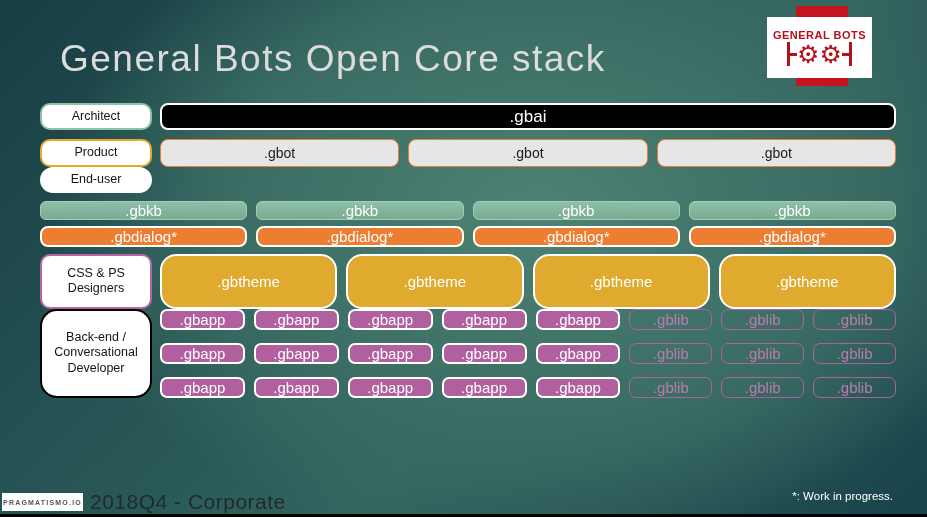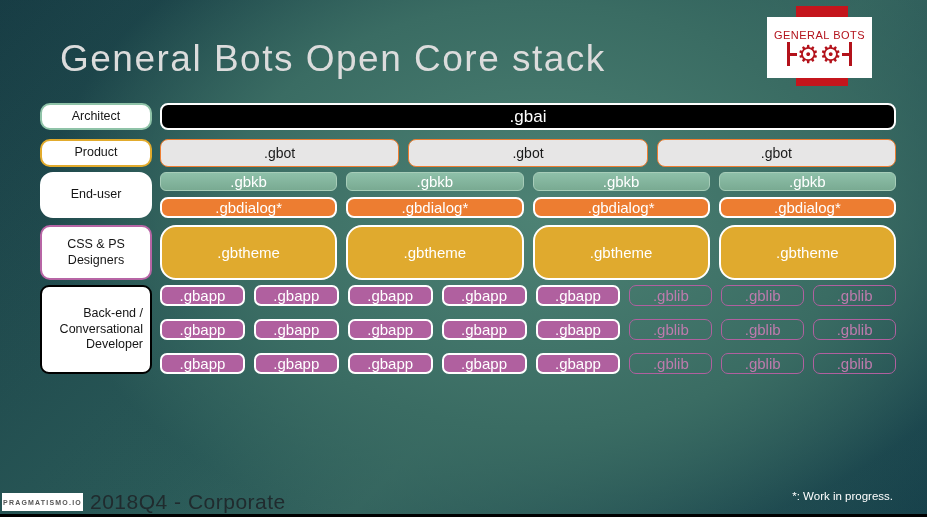--- a/index.html
+++ b/index.html
@@ -17,40 +17,40 @@
     position: absolute; left: 60px; top: 38px;
     font-size: 37px; color: #dcdcdc; letter-spacing: 1.5px; font-weight: 400;
     white-space: nowrap;
   }
   
   .logo-strip { position: absolute; left: 796px; top: 6px; width: 52px; height: 80px; background: #c4151c; }
   .logo-box {
     position: absolute; left: 767px; top: 17px; width: 105px; height: 61px;
     background: #fff; display: flex; flex-direction: column; align-items: center; justify-content: center; gap: 1px;
   }
-  .logo-text { color: #b3121b; font-weight: normal; font-size: 11px; letter-spacing: 0.5px; white-space: nowrap; }
+  .logo-text { color: #b3121b; font-weight: bold; font-size: 11px; letter-spacing: 0.5px; white-space: nowrap; }
   .logo-gears { display: flex; align-items: center; color: #b3121b; }
   .logo-gears .vbar { width: 3px; height: 24px; background: #b3121b; }
   .logo-gears .hbar { width: 7px; height: 3px; background: #b3121b; }
   .logo-gears .gear { font-size: 25px; line-height: 25px; font-family: "DejaVu Sans", sans-serif; }
   
   .stack { position: absolute; left: 40px; top: 103px; width: 856px; }
   .band { display: flex; align-items: stretch; gap: 8px; }
-  .mb9 { margin-bottom: 9px; } .mb5 { margin-bottom: 5px; } .mb7 { margin-bottom: 7px; }
+  .mb9 { margin-bottom: 9px; } .mb5 { } .mb7 { margin-bottom: 7px; flex-direction: column; }
   .label-cell {
     width: 112px; flex: none; background: #fff; border-radius: 10px;
     display: flex; align-items: center; justify-content: center; text-align: center;
     font-size: 12.5px; color: #151515; padding: 3px 7px; line-height: 1.25;
   }
   .b-architect { border: 2px solid #8fc3a8; }
   .b-product  { border: 2px solid #e2ab2d; }
   .b-enduser  { border: 2px solid #fff; border-radius: 13px; }
   .b-designers{ border: 2px solid #b765a5; }
   .b-frontend { border: 2px solid #c00000; }
-  .b-backend  { border: 2px solid #000; border-radius: 9px; text-align: right; }
+  .b-backend  { border: 2px solid #000; border-radius: 17px; }
   .content { flex: 1; display: flex; gap: 9px; }
   .col { flex: 1; display: flex; flex-direction: column; }
   .block {
     flex: 1; display: flex; align-items: center; justify-content: center;
     color: #fff; white-space: nowrap;
   }
   .gbai { background: #000; border: 2px solid #fff; border-radius: 8px; height: 27px; font-size: 17px; }
   .gbot { background: #e7e6e6; border: 1.5px solid #ed7d31; border-radius: 8px; color: #1a1a1a; height: 28px; font-size: 14px; }
   .row-gbkb { height: 25px; margin-bottom: 6px; }
   .gbkb { background: linear-gradient(#8ec0a9, #79aa92); border: 1px solid #a7cdb9; border-radius: 6px; font-size: 15px; }

